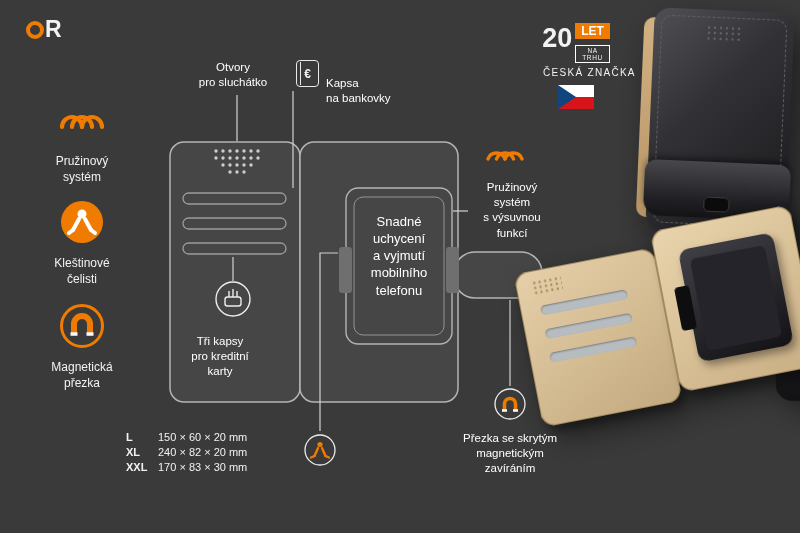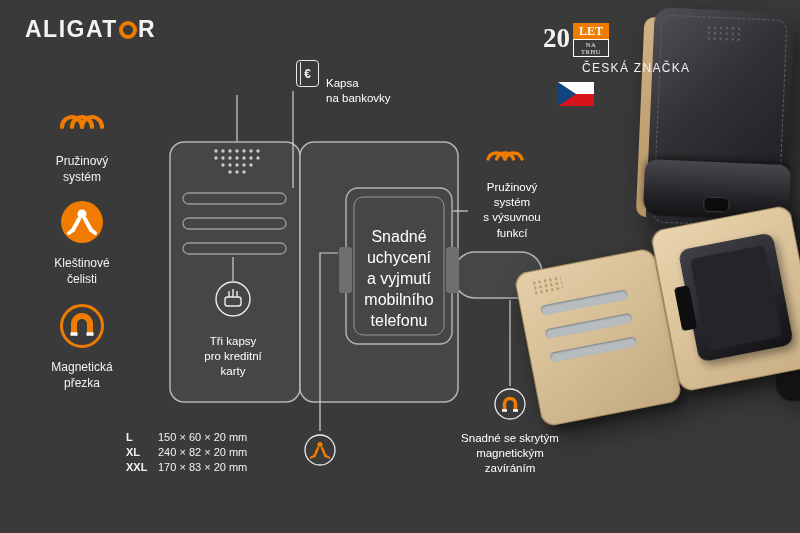--- a/index.html
+++ b/index.html
@@ -14,27 +14,27 @@
            color:#ffffff; z-index:6; }
   .center { text-align:center; }
 
   
   .logo { position:absolute; left:25px; top:16px; display:flex; align-items:center;
           font-weight:bold; font-size:23px; letter-spacing:1.5px; z-index:6; }
   .logo-o { width:18px; height:18px; border:4.5px solid #ef7c00; border-radius:50%; margin:0 1px; }
 
   
   .badge { position:absolute; left:543px; top:23px; width:66px; text-align:center; z-index:6; }
-  .badge-row { display:flex; align-items:stretch; justify-content:center; gap:3px;font-family:Liberation Serif, serif; }
+  .badge-row { display:flex; align-items:stretch; justify-content:center; gap:3px; }
   .badge-num { font-size:27px; font-weight:bold; line-height:30px; }
-  .badge-col { display:flex; flex-direction:column; gap:0; justify-content:center; }
+  .badge-col { display:flex; flex-direction:column; gap:6px; justify-content:center; }
   .badge-let { background:#ef7c00; color:#fff; font-weight:bold; font-size:12px;
                padding:1px 6px; line-height:14px; }
   .badge-natrhu { font-size:6.5px; letter-spacing:0.6px; border:1px solid #fff; padding:1px 2px; }
-  .badge-sub { margin-top:4px; font-size:12px; letter-spacing:1.3px; white-space:nowrap;margin-left:39px; }
+  .badge-sub { margin-top:4px; font-size:10px; letter-spacing:1.3px; white-space:nowrap; }
   .flag-wrap { margin-top:7px; line-height:0; }
 
   
   .feature { position:absolute; left:36px; width:92px; text-align:center; z-index:6; }
   .feature svg { width:48px; height:48px; }
   .flabel { margin-top:6px; font-size:12px; line-height:1.3; white-space:pre-line; }
 
   
   .book-icon { position:absolute; left:296px; top:60px; width:23px; height:27px;
                border:1.6px solid #e9e9e9; border-radius:4px; display:flex; align-items:center;
@@ -198,21 +198,20 @@
     </div>
     <div class="co-right">
       <div class="co-cradle">
         <div class="co-cradle-inner"></div>
         <div class="co-clamp"></div>
       </div>
     </div>
   </div>
 
   <div class="logo">
-    <span>ALIGAT</span>
     <span class="logo-o"></span>
     <span>R</span>
   </div>
 
   <div class="badge">
     <div class="badge-row">
       <span class="badge-num">20</span>
       <span class="badge-col">
         <span class="badge-let">LET</span>
         <span class="badge-natrhu">NA TRHU</span>
@@ -258,52 +257,54 @@
       <path d="M12.5 32 h7 M28.5 32 h7" stroke="#ffffff" stroke-width="3.5"></path>
     </svg>
     <div class="flabel">Magnetická
 přezka</div>
   </div>
 
   <div class="book-icon">
     <span>€</span>
   </div>
 
+  <div class="label center" style="left:173px; top:60px; width:120px">Otvory
+pro sluchátko</div>
 
   <div class="label" style="left:326px; top:76px; width:100px">Kapsa
 na bankovky</div>
 
   <div class="label center" style="left:466px; top:180px; width:92px">Pružinový
 systém
 s výsuvnou
 funkcí</div>
 
-  <div class="label center" style="left:351px; top:226px; width:96px; font-size:16px">Snadné
+  <div class="label center" style="left:351px; top:213px; width:96px; font-size:13px">Snadné
 uchycení
 a vyjmutí
 mobilního
 telefonu</div>
 
-  <div class="label center" style="left:183px; top:334px; width:100px">Tři kapsy
+  <div class="label center" style="left:170px; top:334px; width:100px">Tři kapsy
 pro kreditní
 karty</div>
 
 
-  <div class="label center" style="left:450px; top:431px; width:120px">Snadné se skrytým
+  <div class="label center" style="left:450px; top:431px; width:120px">Přezka se skrytým
 magnetickým
 zavíráním</div>
 
   <div class="sizes">
     <div class="size-row">
       <span class="size-label">L</span>
       <span class="size-dims">150 × 60 × 20 mm</span>
     </div>
     <div class="size-row">
       <span class="size-label">XL</span>
       <span class="size-dims">240 × 82 × 20 mm</span>
     </div>
     <div class="size-row">
       <span class="size-label">XXL</span>
-      <span class="size-dims">170 × 83 × 20 mm</span>
+      <span class="size-dims">170 × 83 × 30 mm</span>
     </div>
   </div>
 
 </div>
 
 </body></html>

